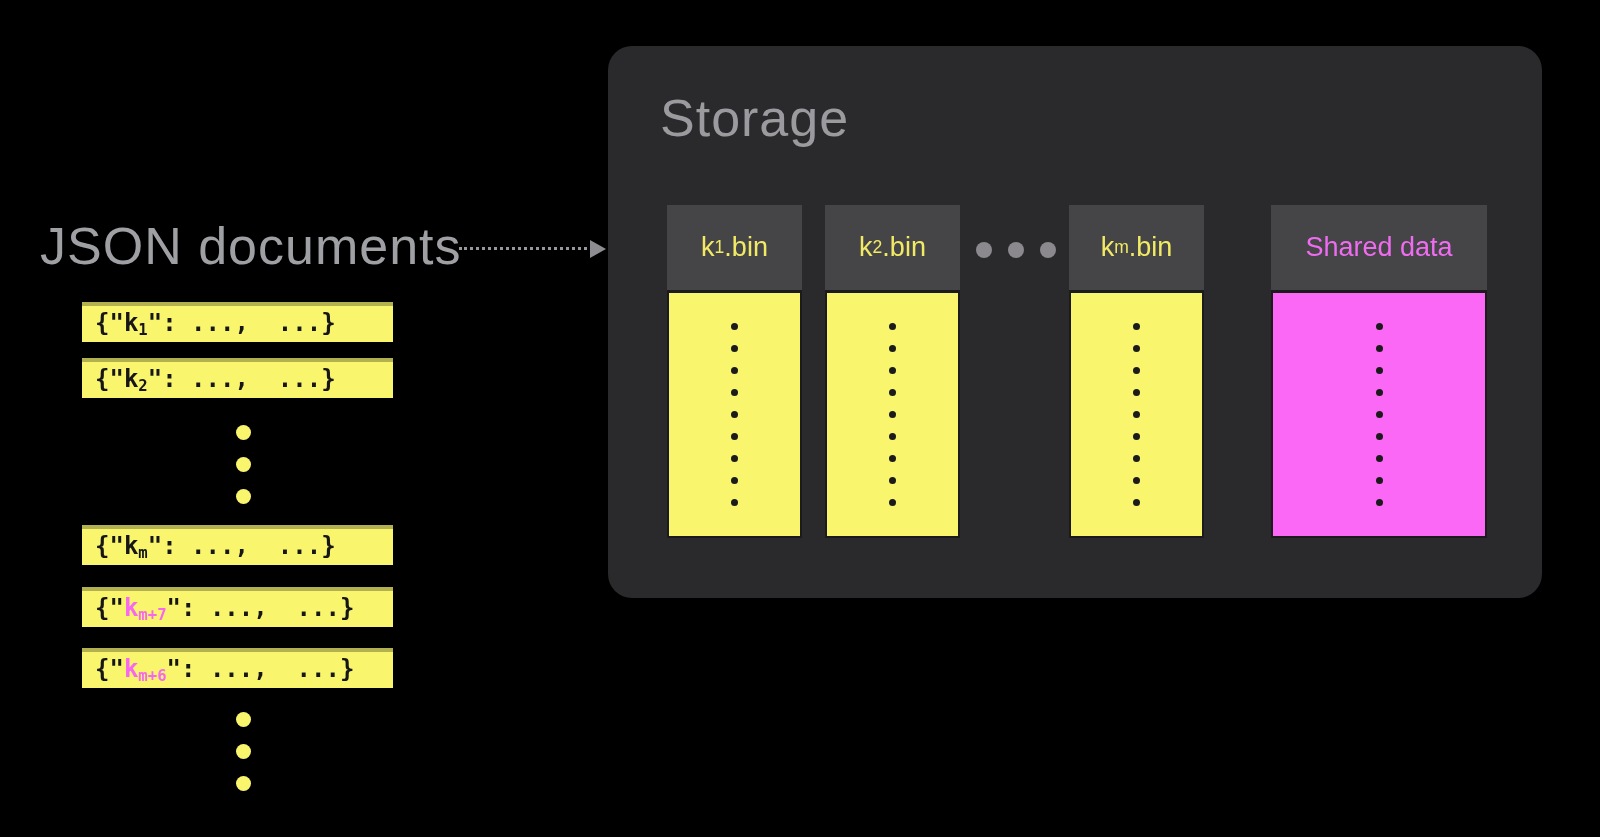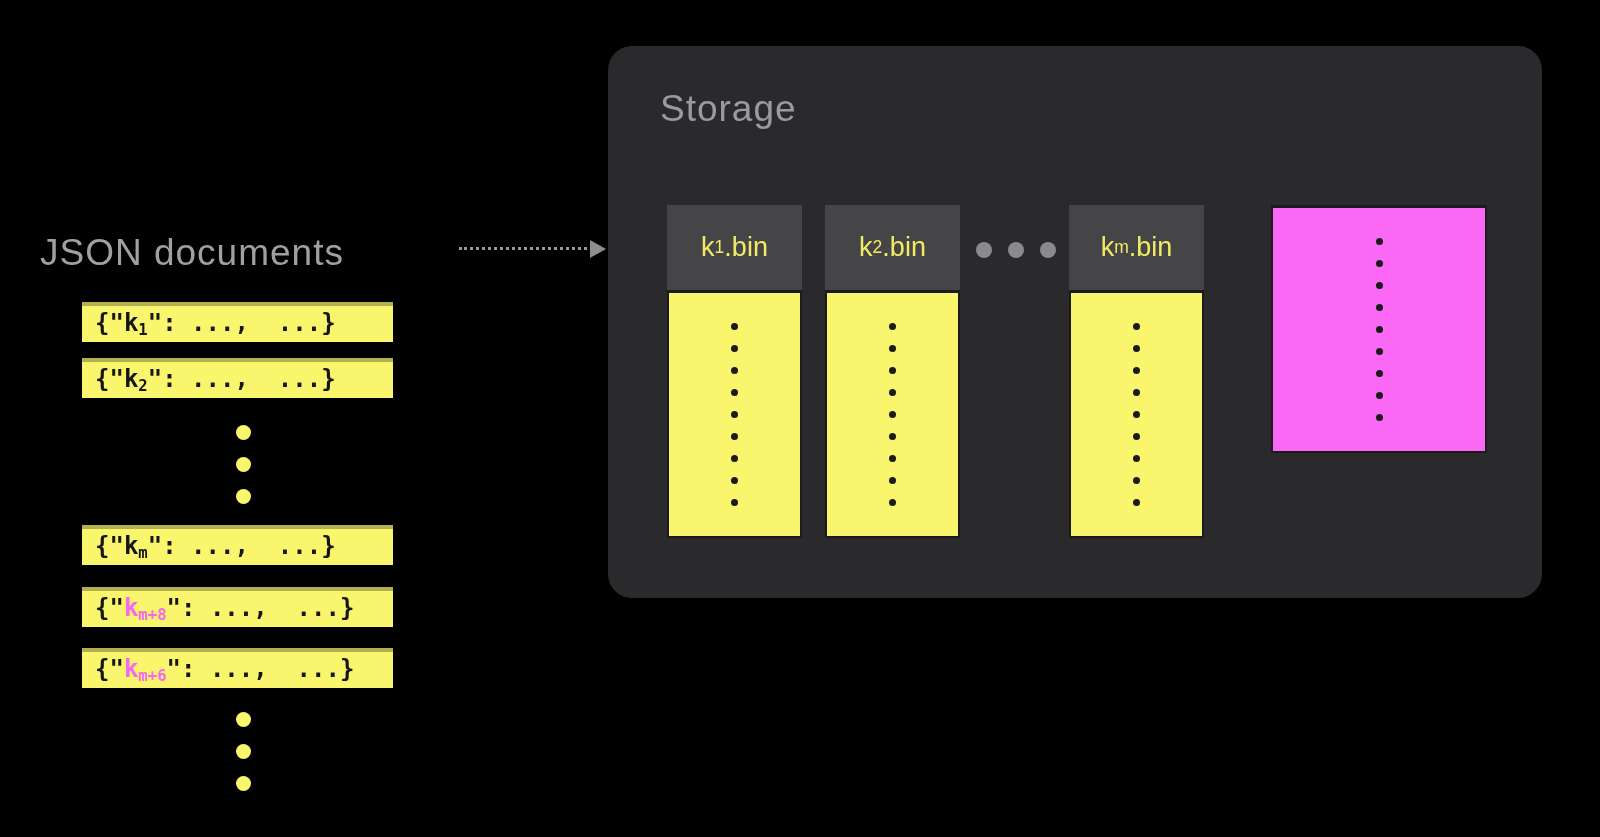--- a/index.html
+++ b/index.html
@@ -1,22 +1,22 @@
 <!DOCTYPE html>
 <html><head>
 <meta charset="utf-8">
 <style>
   * { margin:0; padding:0; box-sizing:border-box; }
   html,body { width:1600px; height:837px; background:#000; overflow:hidden; }
   .canvas { position:relative; width:1600px; height:837px; background:#000;
             font-family:"Liberation Sans", sans-serif; }
 
   
-  .big-title { position:absolute; font-size:37px; color:#9fa0a4; letter-spacing:1px; white-space:nowrap; }
-  .json-title { left:40px; top:232px; }
+  .big-title { position:absolute; font-size:52px; color:#9fa0a4; letter-spacing:1px; white-space:nowrap; }
+  .json-title { left:40px; top:216px; }
   .storage-title { left:660px; top:88px; color:#9b9b9f; }
 
   
   .arrow { position:absolute; left:459px; top:239px; width:147px; height:20px; }
   .arrow-line { position:absolute; left:0; top:8px; width:128px; border-top:3px dotted #98989c; }
   .arrow-head { position:absolute; right:0; top:1px; width:0; height:0;
                 border-left:16px solid #8e8e92; border-top:9px solid transparent; border-bottom:9px solid transparent; }
 
   
   .panel { position:absolute; left:608px; top:46px; width:934px; height:552px;
@@ -80,21 +80,21 @@
   </div>
   <div class="vdots left-dots left-dots-a">
       <i></i>
       <i></i>
       <i></i>
     </div>
   <div class="doc-bar bar-2">
     <span class="code"><span>{"</span><span class="key"><span>k</span><sub>m</sub></span><span>": ...,  ...}</span></span>
   </div>
   <div class="doc-bar bar-3 hl">
-    <span class="code"><span>{"</span><span class="key"><span>k</span><sub>m+8</sub></span><span>": ...,  ...}</span></span>
+    <span class="code"><span>{"</span><span class="key"><span>k</span><sub>m+7</sub></span><span>": ...,  ...}</span></span>
   </div>
   <div class="doc-bar bar-4 hl">
     <span class="code"><span>{"</span><span class="key"><span>k</span><sub>m+6</sub></span><span>": ...,  ...}</span></span>
   </div>
   <div class="vdots left-dots left-dots-b">
       <i></i>
       <i></i>
       <i></i>
     </div>
 
@@ -160,20 +160,23 @@
           <i></i>
           <i></i>
           <i></i>
           <i></i>
           <i></i>
           <i></i>
         </div>
     </div>
   </div>
   <div class="col col-4 shared">
+    <div class="col-head">
+        <span>Shared data</span>
+      </div>
     <div class="col-body magenta">
       <div class="vdots col-dots">
           <i></i>
           <i></i>
           <i></i>
           <i></i>
           <i></i>
           <i></i>
           <i></i>
           <i></i>

